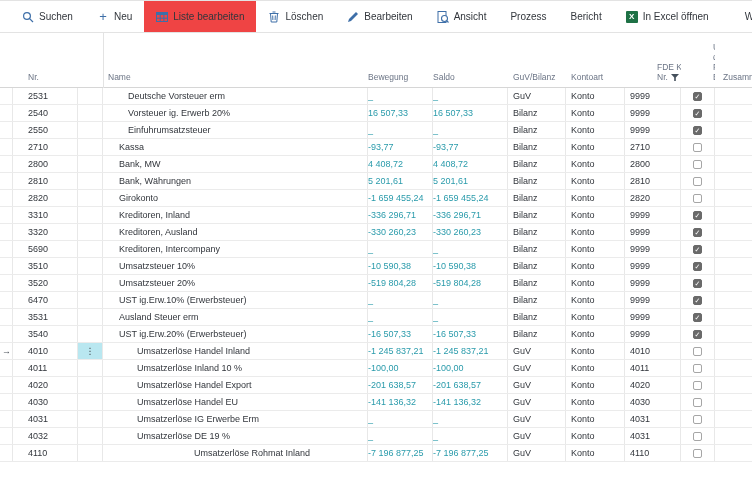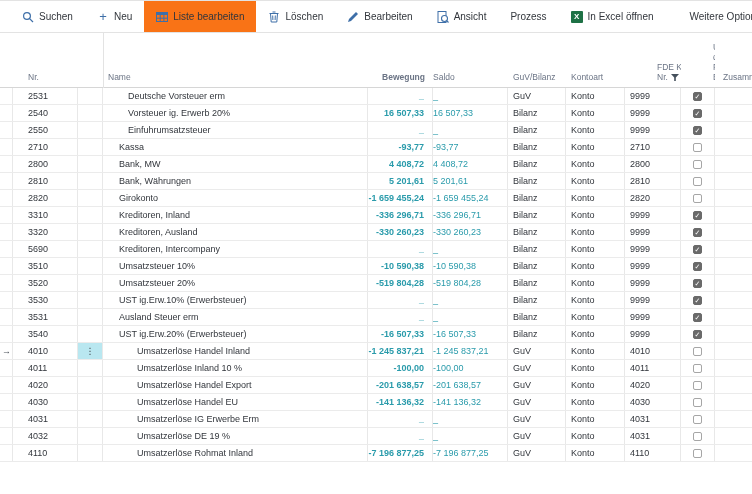--- a/index.html
+++ b/index.html
@@ -11,21 +11,21 @@
   .titlebar { position:relative; height:33px; }
   .back-circle { position:absolute; left:-13px; top:6px; width:18px; height:18px;
     border:1px solid #93a6bd; border-radius:50%; background:#fff; }
   .page-title { position:absolute; left:35px; top:9px; font-size:11px; color:#3a4049; }
 
   
   .toolbar { height:33px; border-top:1px solid #e3e3e3; border-bottom:1px solid #e3e3e3;
     display:flex; align-items:stretch; padding-left:10px; }
   .tbtn { display:flex; align-items:center; gap:5px; padding:0 12px; font-size:10px;
     color:#32363c; white-space:nowrap; cursor:pointer; }
-  .tbtn.active { background:#f97316; }
+  .tbtn.active { background:#ef4444; }
   .tbtn .ic { display:inline-flex; width:12px; height:12px; }
   .tb-sep { width:1px; background:#d6d6d6; margin:7px 6px; }
   .plus-glyph { color:#3e6fa8; font-size:13px; line-height:12px; width:12px; text-align:center; }
   .excel-box { width:12px; height:12px; background:#1e7145; color:#fff; font-size:8px;
     font-weight:bold; display:flex; align-items:center; justify-content:center; border-radius:1px; }
 
   
   .tablewrap { position:relative; }
   .name-sep { position:absolute; left:103px; top:0; width:1px; height:55px; background:#e3e3e3; }
 
@@ -36,21 +36,21 @@
   .row { display:flex; height:17px; border-bottom:1px solid #ebebeb; font-size:9px;
     align-items:stretch; position:relative; }
   .cell { line-height:16px; white-space:nowrap; overflow:hidden;
     border-right:1px solid #e8e8e8; }
   .cell:last-child { border-right:none; }
 
   .c-gutter { width:13px; }
   .c-nr     { width:65px; padding-left:15px; }
   .c-menu   { width:25px; text-align:center; }
   .c-name   { width:265px; }
-  .c-bew    { width:65px; text-align:right; padding-right:8px;font-weight:bold; }
+  .c-bew    { width:65px; text-align:left; padding-right:8px; }
   .c-saldo  { width:75px; text-align:left; padding-right:8px; }
   .c-guv    { width:58px; padding-left:5px; }
   .c-kart   { width:59px; padding-left:5px; }
   .c-fde    { width:56px; padding-left:5px; }
   .c-exp    { width:34px; display:flex; align-items:center; justify-content:center; }
   .c-zus    { flex:1; }
 
   .hdr .c-gutter, .hdr .c-menu { border-right:none; }
   .hdr .hcell { border-right:none; }
   .num { color:#2a9bab; }
@@ -123,20 +123,23 @@
         <svg width="12" height="12" viewBox="0 0 12 12">
             <rect x="1" y="0.5" width="8" height="11" fill="none" stroke="#3e6fa8"></rect>
             <circle cx="7.5" cy="7.5" r="3" fill="#fff" stroke="#3e6fa8" stroke-width="1.1"></circle>
             <line x1="9.6" y1="9.6" x2="11.5" y2="11.5" stroke="#3e6fa8" stroke-width="1.2"></line>
           </svg>
       </span>
       <span>Ansicht</span>
     </div>
     <div class="tbtn">
       <span>Prozess</span>
+    </div>
+    <div class="tbtn">
+      <span>Bericht</span>
     </div>
     <div class="tbtn">
       <span class="excel-box">X</span>
       <span>In Excel öffnen</span>
     </div>
     <div class="tb-sep"></div>
     <div class="tbtn">
       <span>Weitere Optionen</span>
     </div>
   </div>
@@ -344,21 +347,21 @@
           <div class="cell c-guv">Bilanz</div>
           <div class="cell c-kart">Konto</div>
           <div class="cell c-fde">9999</div>
           <div class="cell c-exp">
             <div class="cb checked">✓</div>
           </div>
           <div class="cell c-zus"></div>
         </div>
         <div class="row">
           <div class="cell c-gutter"></div>
-          <div class="cell c-nr">3530</div>
+          <div class="cell c-nr">6470</div>
           <div class="cell c-menu"></div>
           <div class="cell c-name" style="padding-left: 16px;">UST ig.Erw.10% (Erwerbsteuer)</div>
           <div class="cell c-bew num">_</div>
           <div class="cell c-saldo num">_</div>
           <div class="cell c-guv">Bilanz</div>
           <div class="cell c-kart">Konto</div>
           <div class="cell c-fde">9999</div>
           <div class="cell c-exp">
             <div class="cb checked">✓</div>
           </div>
@@ -483,21 +486,21 @@
           <div class="cell c-fde">4031</div>
           <div class="cell c-exp">
             <div class="cb"></div>
           </div>
           <div class="cell c-zus"></div>
         </div>
         <div class="row">
           <div class="cell c-gutter"></div>
           <div class="cell c-nr">4110</div>
           <div class="cell c-menu"></div>
-          <div class="cell c-name" style="padding-left: 34px;">Umsatzerlöse Rohmat Inland</div>
+          <div class="cell c-name" style="padding-left: 34px; text-align: center;">Umsatzerlöse Rohmat Inland</div>
           <div class="cell c-bew num">-7 196 877,25</div>
           <div class="cell c-saldo num">-7 196 877,25</div>
           <div class="cell c-guv">GuV</div>
           <div class="cell c-kart">Konto</div>
           <div class="cell c-fde">4110</div>
           <div class="cell c-exp">
             <div class="cb"></div>
           </div>
           <div class="cell c-zus"></div>
         </div>

